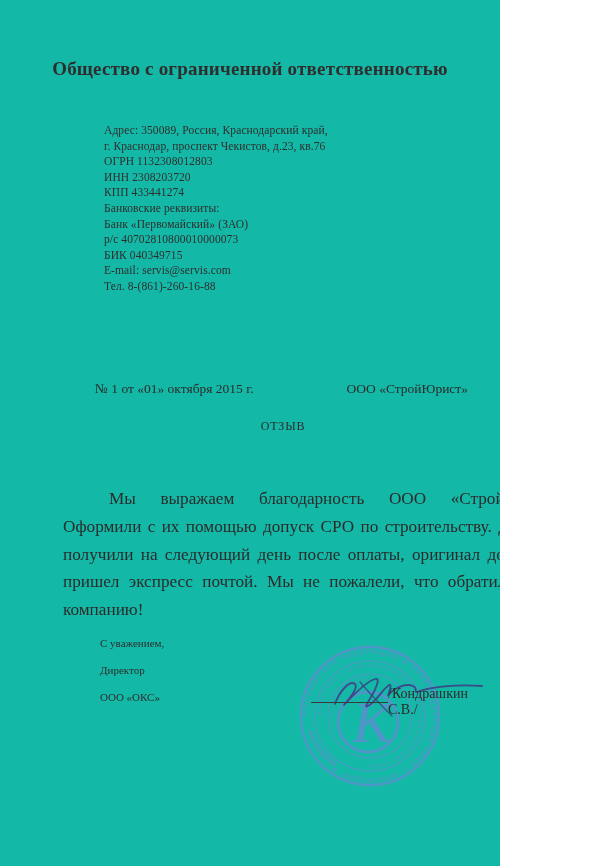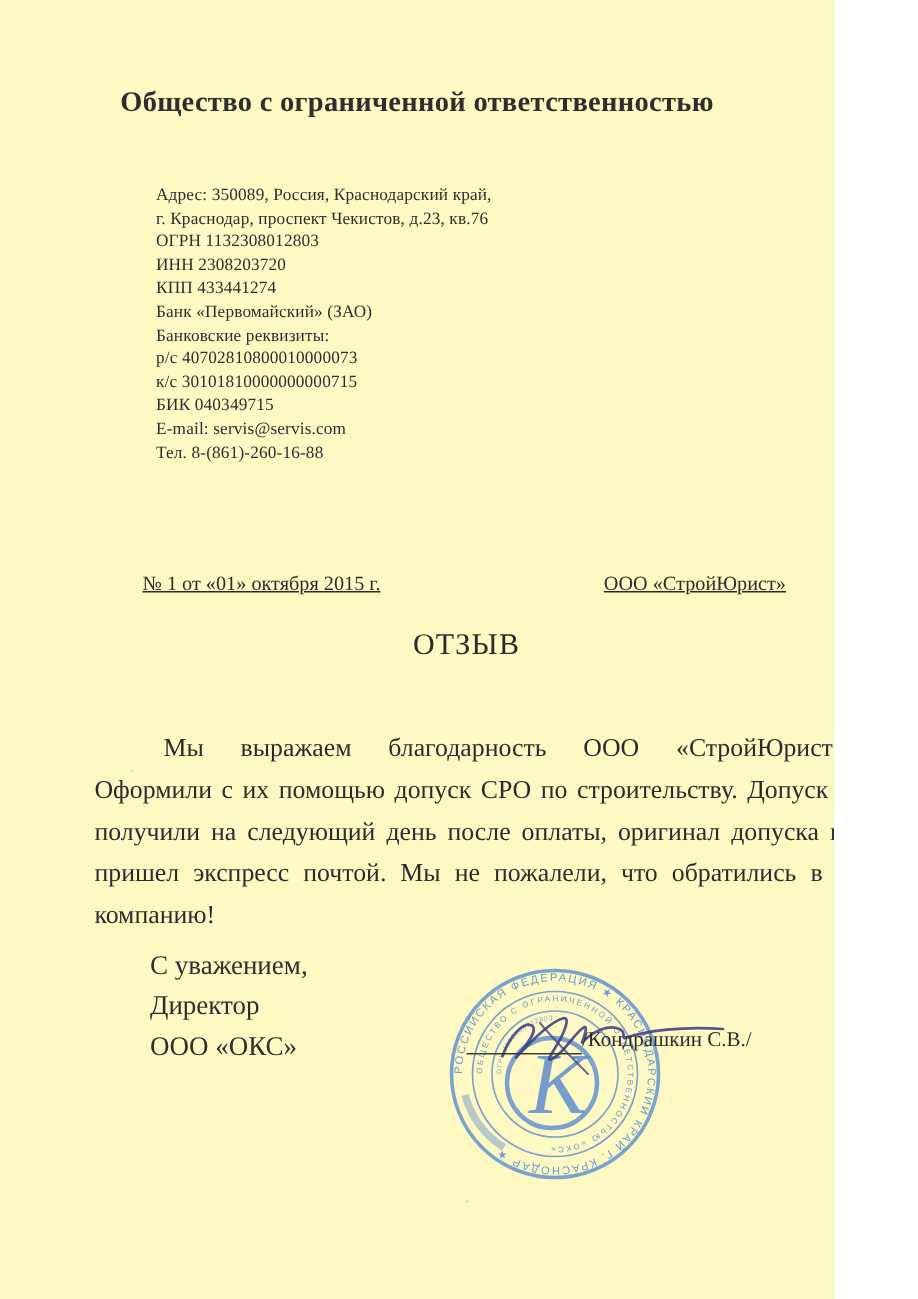--- a/index.html
+++ b/index.html
@@ -1,19 +1,19 @@
 <!DOCTYPE html>
 <html><head>
 <meta charset="utf-8">
 <style>
   html,body { margin:0; padding:0; background:#ffffff; }
   .page {
     position:relative;
-    width:556px; height:866px;
-    background:#fef9c3;
+    width:500px; height:866px;
+    background:#14b8a6;
     overflow:hidden;
     font-family:"Liberation Serif", serif;
     color:#2b2b2b;
   }
   .company-title {
     position:absolute; top:55px; left:0; right:0;
     text-align:center;
     font-weight:bold;
     font-size:19px; line-height:28px;
     color:#2e2e2e;
@@ -22,36 +22,35 @@
   .details {
     position:absolute; left:104px; top:123px;
     font-size:11.5px; line-height:15.6px;
     color:#2e2e2e;
     letter-spacing:0.1px;
   }
   .refline {
     position:absolute; left:95px; right:32px; top:381px;
     display:flex; justify-content:space-between;
     font-size:13.5px;
-    text-decoration:underline;
   }
   .doc-heading {
     position:absolute; left:66px; right:0; top:419px;
     text-align:center;
-    font-size:20px; letter-spacing:0.8px;
+    font-size:12px; letter-spacing:0.8px;
   }
   .body-text {
     position:absolute; left:63px; top:485px; width:518px;
     font-size:17.2px; line-height:27.8px;
     text-align:justify;
     text-indent:46px;
   }
   .closing {
     position:absolute; left:100px; top:630px;
-    font-size:18px; line-height:27px;
+    font-size:11px; line-height:27px;
     color:#2e2e2e;
   }
   .sign-underline {
     position:absolute; left:311px; top:684px; width:77px; height:18px;
     border-bottom:1.2px solid #3a3a3a;
   }
   .sign-name {
     position:absolute; left:388px; top:686px;
     font-size:14px;
     font-family:Liberation Serif, serif;
@@ -77,24 +76,23 @@
   <div class="company-title">
     <div>Общество с ограниченной ответственностью</div>
   </div>
 
   <div class="details">
     <div>Адрес: 350089, Россия, Краснодарский край,</div>
     <div>г. Краснодар, проспект Чекистов, д.23, кв.76</div>
     <div>ОГРН 1132308012803</div>
     <div>ИНН 2308203720</div>
     <div>КПП 433441274</div>
+    <div>Банковские реквизиты:</div>
     <div>Банк «Первомайский» (ЗАО)</div>
-    <div>Банковские реквизиты:</div>
     <div>р/с 40702810800010000073</div>
-    <div>к/с 30101810000000000715</div>
     <div>БИК 040349715</div>
     <div>E-mail: servis@servis.com</div>
     <div>Тел. 8-(861)-260-16-88</div>
   </div>
 
   <div class="refline">
     <span>№ 1 от «01» октября 2015 г.</span>
     <span>ООО «СтройЮрист»</span>
   </div>
 

